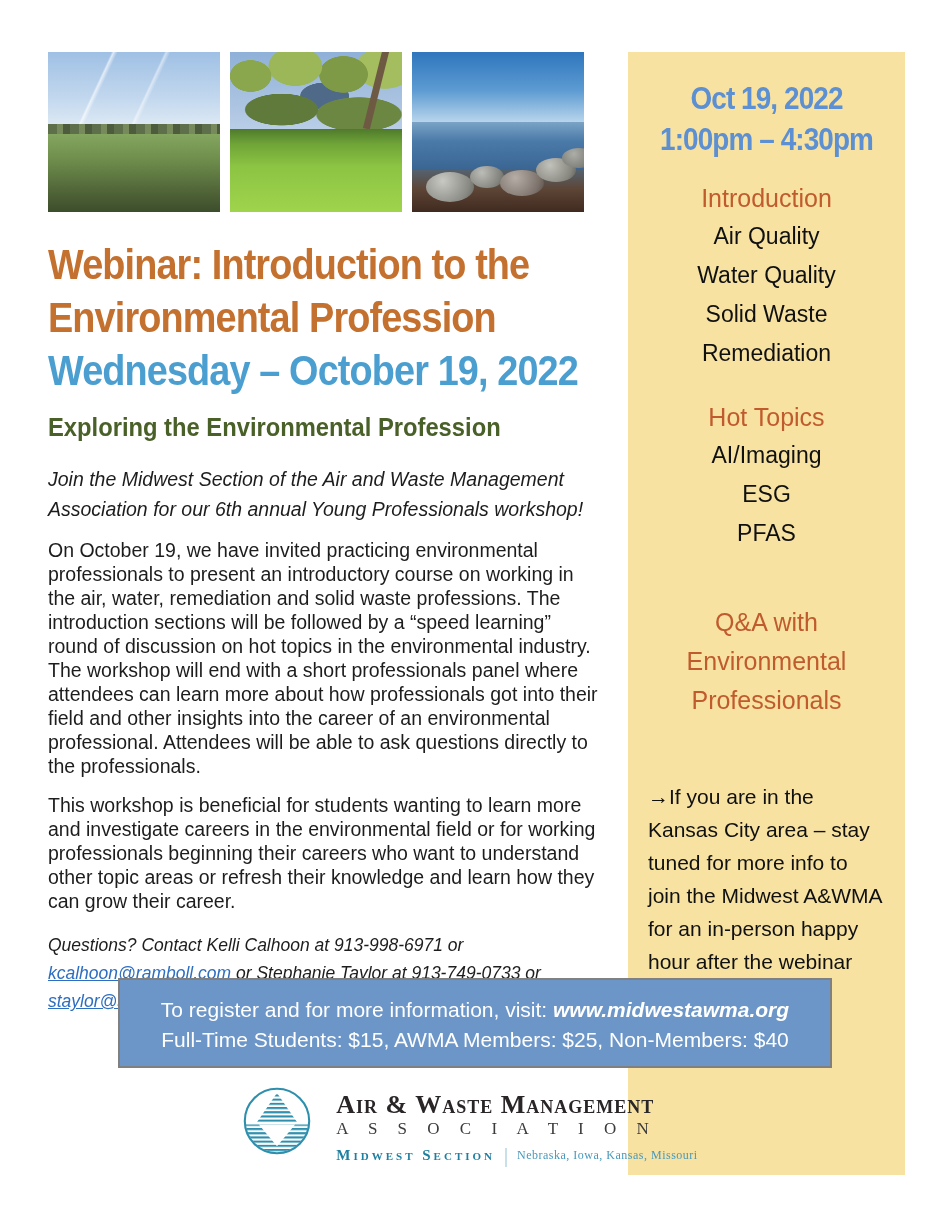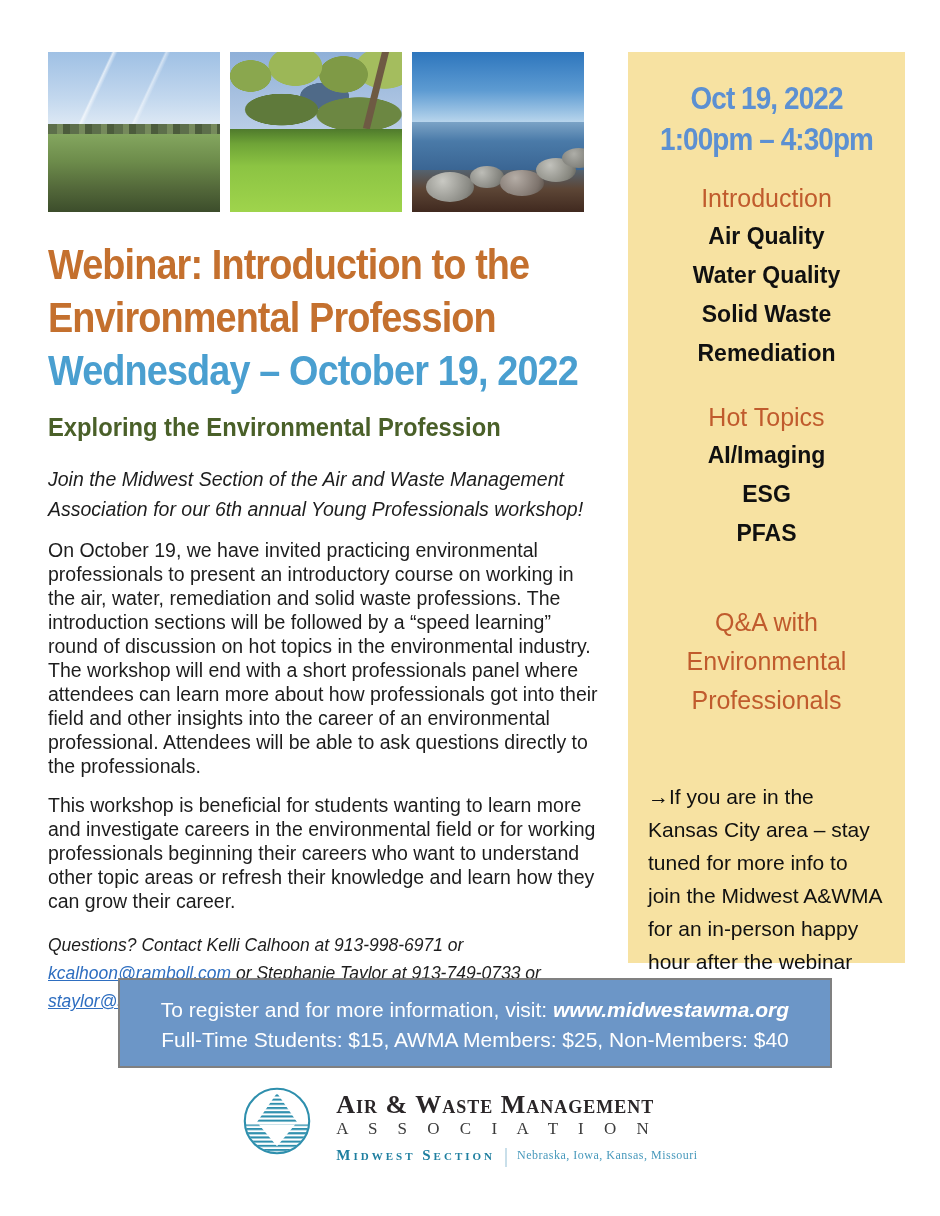--- a/index.html
+++ b/index.html
@@ -43,30 +43,30 @@
   .p3-water{position:absolute;inset:44% 0 26% 0;background:linear-gradient(#7ba3c6 0%,#4a7aa8 40%,#3a6593 100%);}
   .p3-shallow{position:absolute;inset:74% 0 0 0;background:linear-gradient(#54626f 0%,#5d4636 45%,#40291f 100%);}
   .rock{position:absolute;border-radius:50%;}
   .r1{left:14px;bottom:10px;width:48px;height:30px;background:radial-gradient(circle at 35% 30%,#c9c9c3,#8a8a84 70%,#5f5f59);}
   .r2{left:58px;bottom:24px;width:34px;height:22px;background:radial-gradient(circle at 35% 30%,#bdbdb7,#82827c 70%,#57574f);}
   .r3{left:88px;bottom:16px;width:44px;height:26px;background:radial-gradient(circle at 35% 30%,#b5ada6,#7d736c 70%,#524a43);}
   .r4{left:124px;bottom:30px;width:40px;height:24px;background:radial-gradient(circle at 35% 30%,#c2c2bc,#87877f 70%,#5a5a52);}
   .r5{left:150px;bottom:44px;width:34px;height:20px;background:radial-gradient(circle at 35% 30%,#aeaea8,#767670 70%,#4e4e48);}
 
   
-  .sidebar{position:absolute;left:628px;top:52px;width:277px;height:911px;
+  .sidebar{position:absolute;left:628px;top:52px;width:277px;height:1123px;
     background:var(--sidebar-bg,#F7E2A2);padding:26px 16px;}
   .sb-date{font-size:31px;font-weight:700;color:var(--sidebar-blue,#5C90D2);
     text-align:center;line-height:41px;letter-spacing:-1px;transform:scaleX(.9);}
   .sb-header{font-size:25px;font-weight:400;color:var(--sidebar-orange,#C05B2D);
     text-align:center;}
   .sb-h-intro{margin-top:24px;}
   .sb-h-hot{margin-top:30px;}
   .sb-h-qa{margin-top:50px;width:185px;margin-left:auto;margin-right:auto;line-height:39px;}
-  .sb-list{margin-top:4px;font-weight:bold;}
+  .sb-list{margin-top:4px;}
   .sb-item{font-size:23px;color:#101010;text-align:center;line-height:39px;}
   .sb-note{margin-top:60px;font-size:21px;line-height:33px;color:#101010;padding:0 4px;}
 
   
   .main{position:absolute;left:48px;top:238px;width:552px;color:var(--text-dark,#1D1D1D);}
   .title-line{font-size:43px;font-weight:700;letter-spacing:-1px;line-height:53px;
     color:var(--accent-orange,#C4702E);transform:scaleX(.88);transform-origin:left center;white-space:nowrap;}
   .title-date{color:var(--accent-blue,#4A9FD0);}
   .subtitle{margin-top:16px;font-size:25px;font-weight:700;color:var(--subtitle-green,#4A6029);
     transform:scaleX(.95);transform-origin:left center;white-space:nowrap;}

